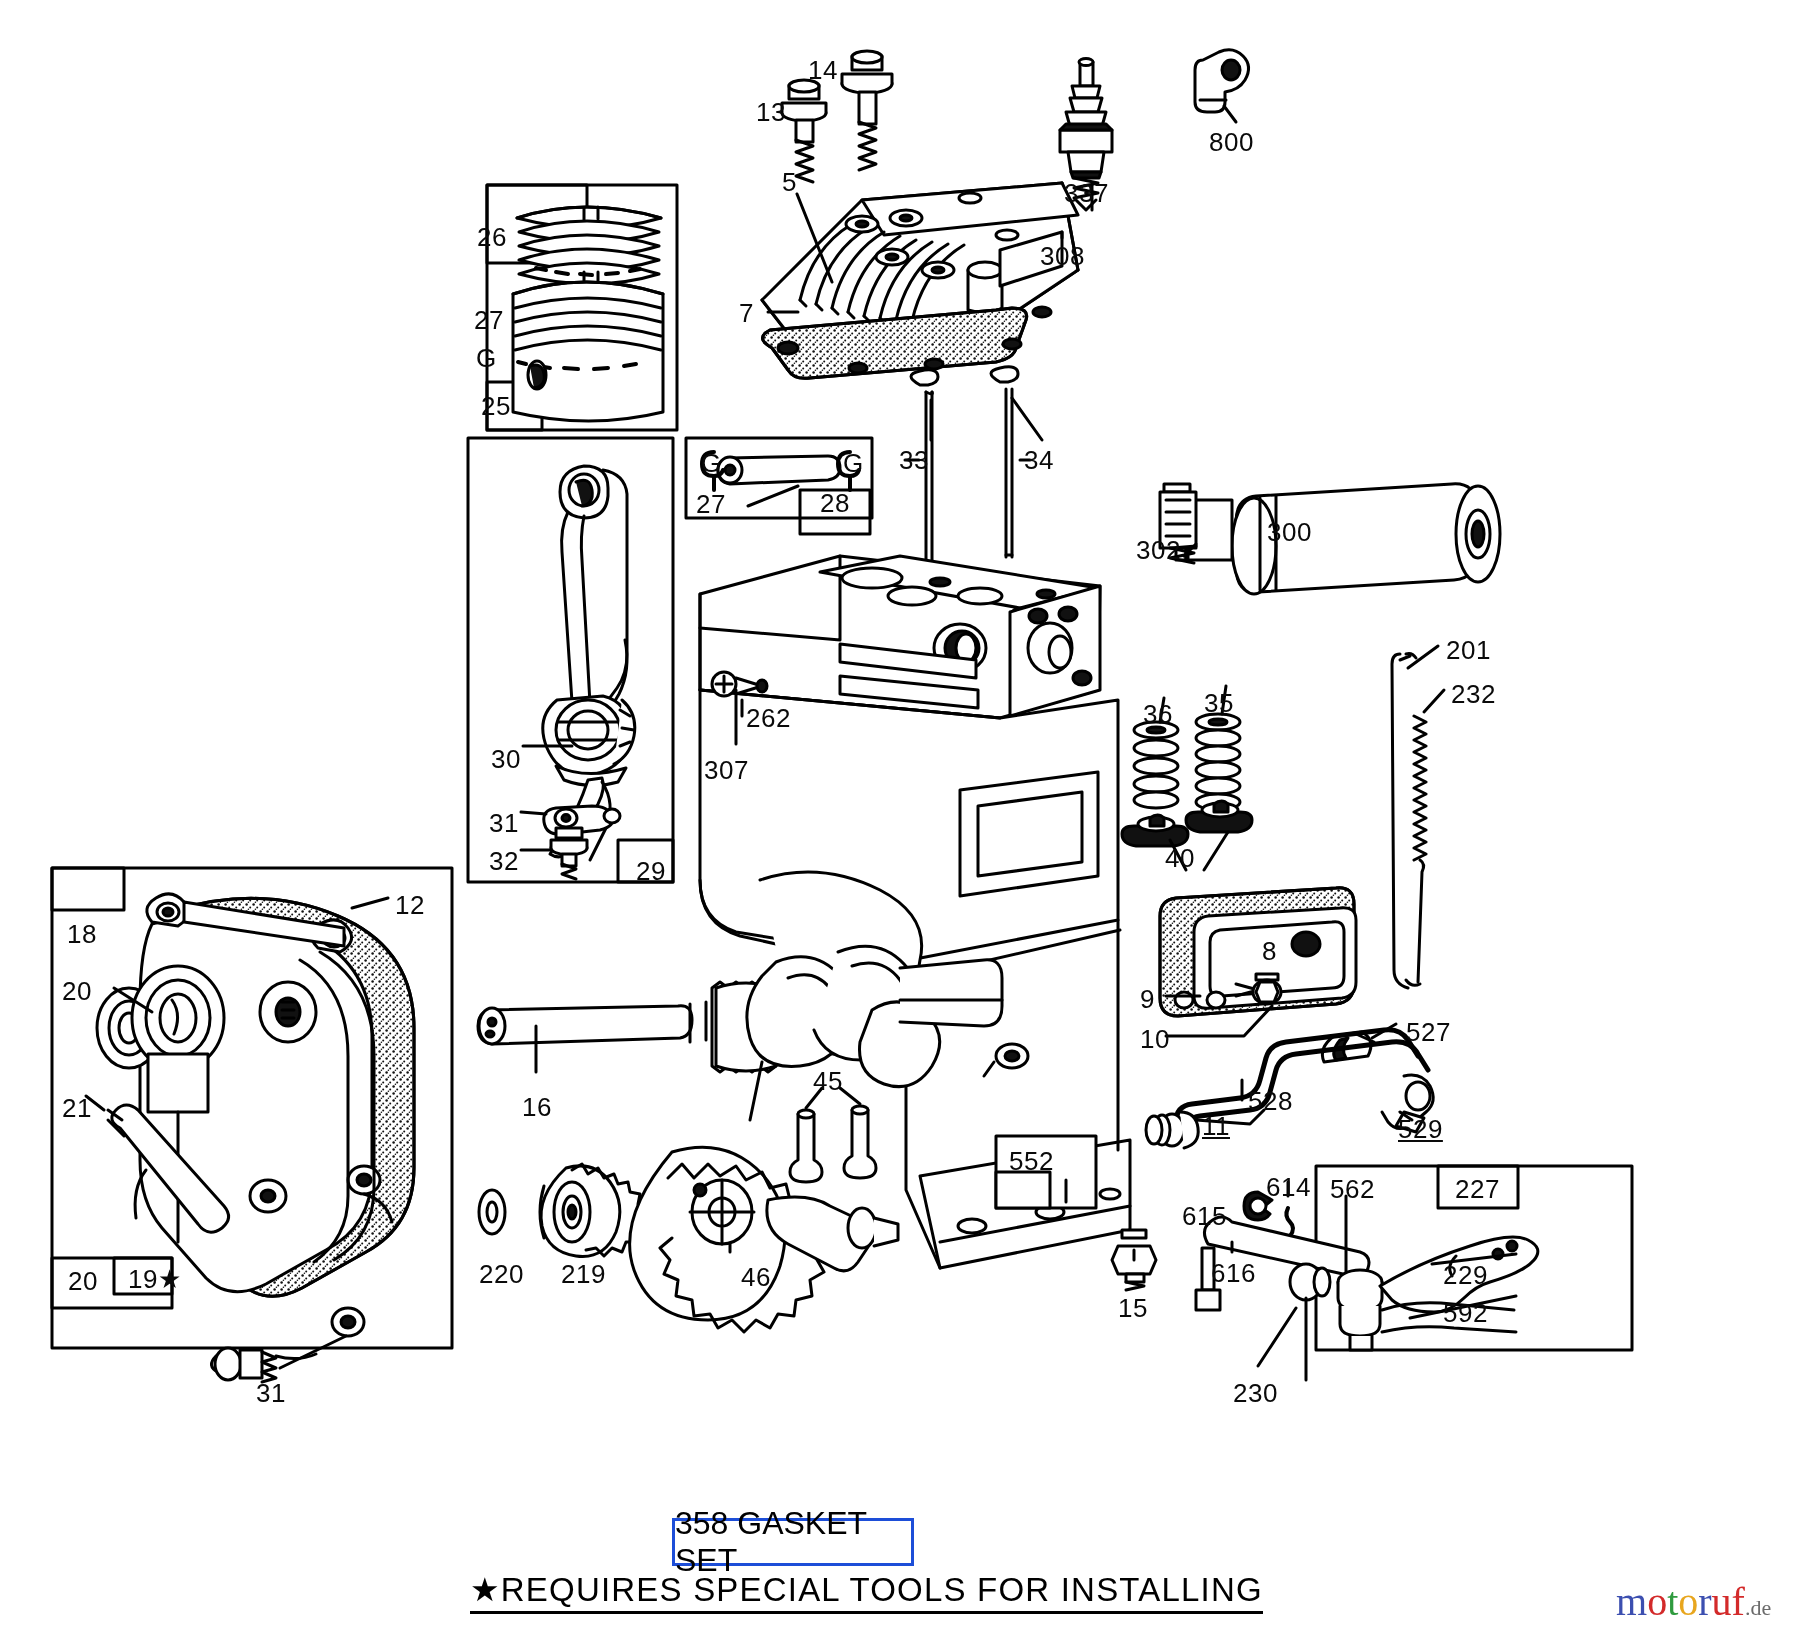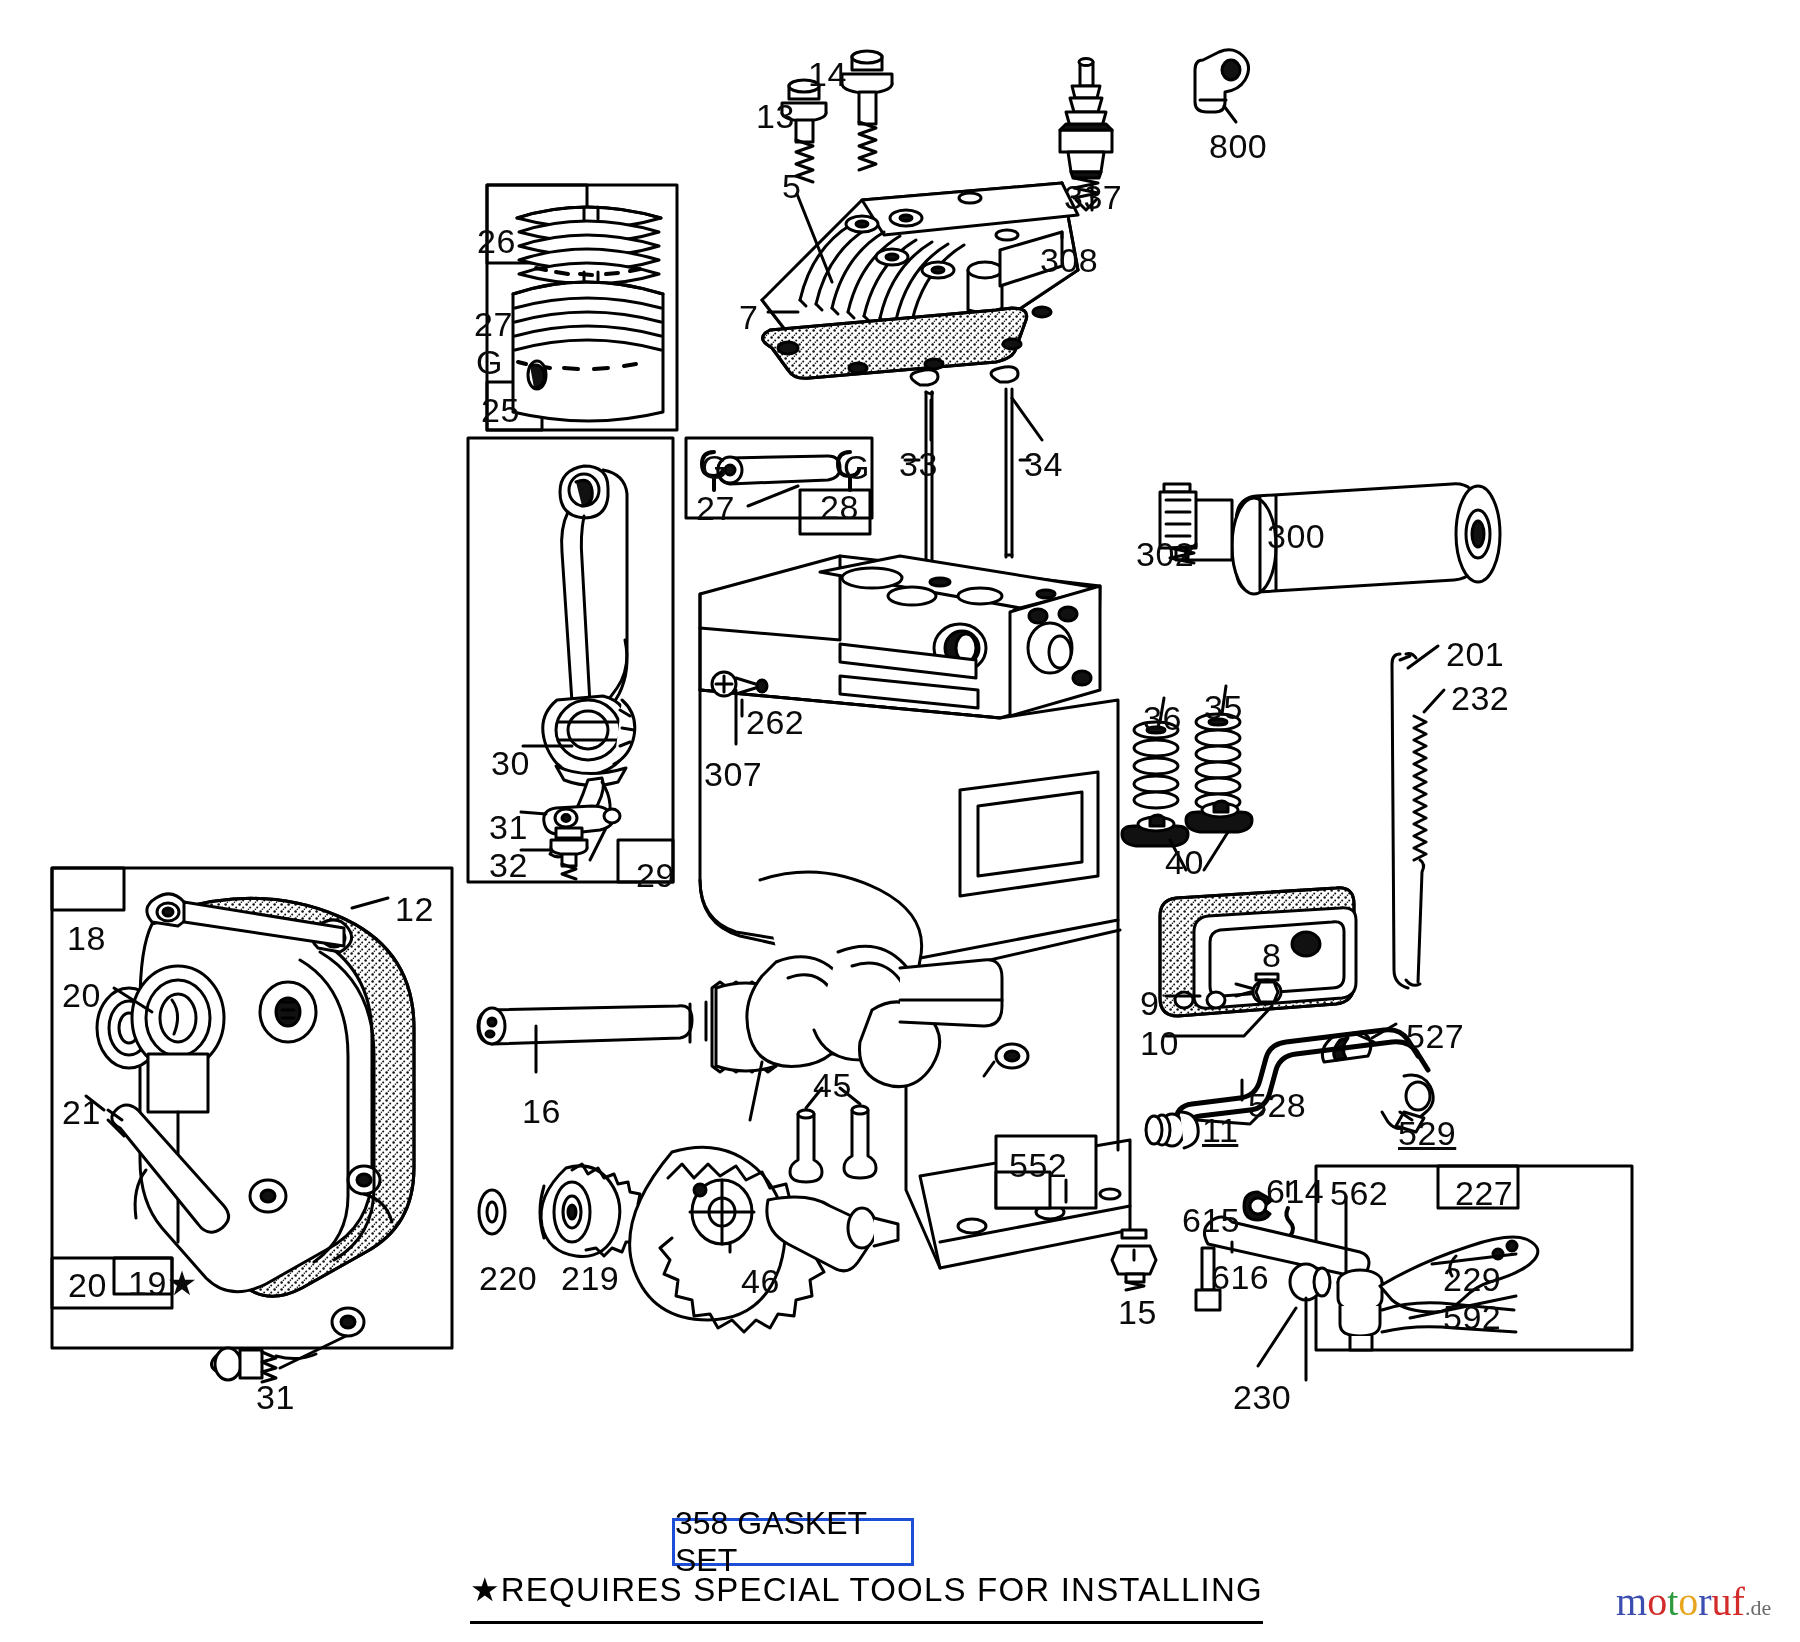--- a/index.html
+++ b/index.html
@@ -12,30 +12,30 @@
   svg.art{position:absolute;left:0;top:0;width:1800px;height:1642px;}
   .lbl{
     position:absolute;
     font-family:"Liberation Sans", sans-serif;
     color:#0a0a0a;
     font-weight:400;
     letter-spacing:0.5px;
     white-space:nowrap;
     line-height:1;
   }
-  .n34{font-size:34px;}
+  .n34{font-size:26px;}
   .boxed{
     position:absolute;border:3px solid #1d4ed8;background:#fff;
     display:flex;align-items:center;justify-content:center;
     font-size:32px;font-family:"Liberation Sans", sans-serif;color:#000;
   }
   .note{
     position:absolute;font-size:33px;letter-spacing:1.2px;color:#000;
     font-family:"Liberation Sans", sans-serif;white-space:nowrap;
-    border-bottom:3px solid #000;padding-bottom:12px;
+    border-bottom:3px solid #000;padding-bottom:2px;
   }
   .wm{
     position:absolute;font-family:"Liberation Serif", serif;
     font-size:40px;white-space:nowrap;
   }
   .wm span{display:inline;}
   .wmdot{font-size:22px;color:#6b6b6b;}
 </style>
 </head>
 <body>

